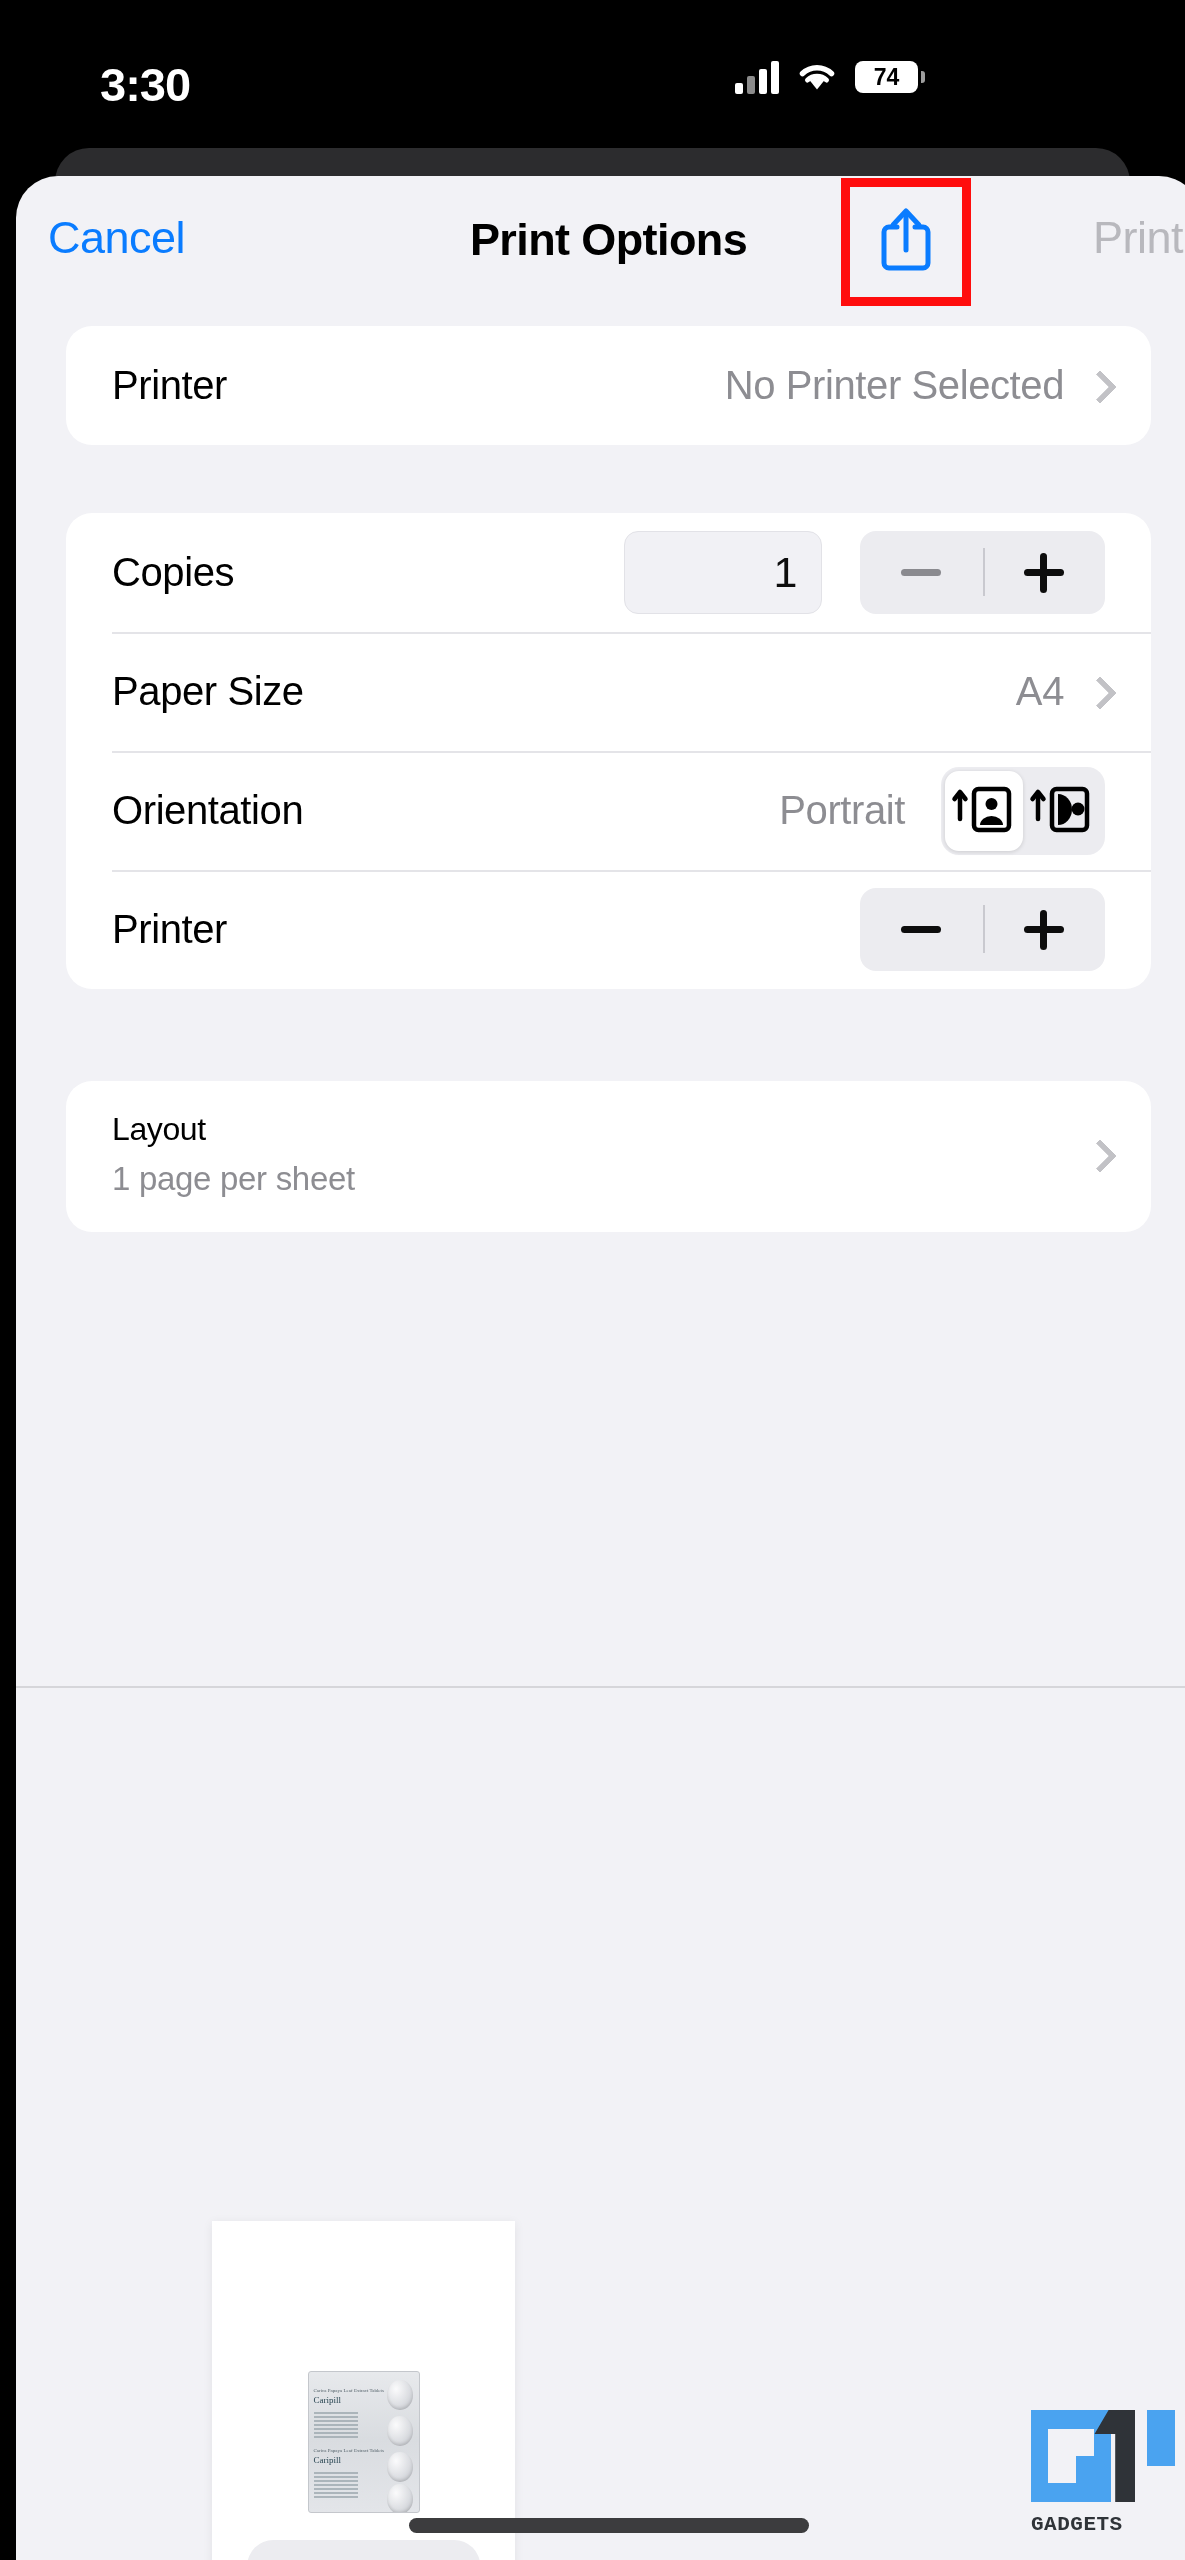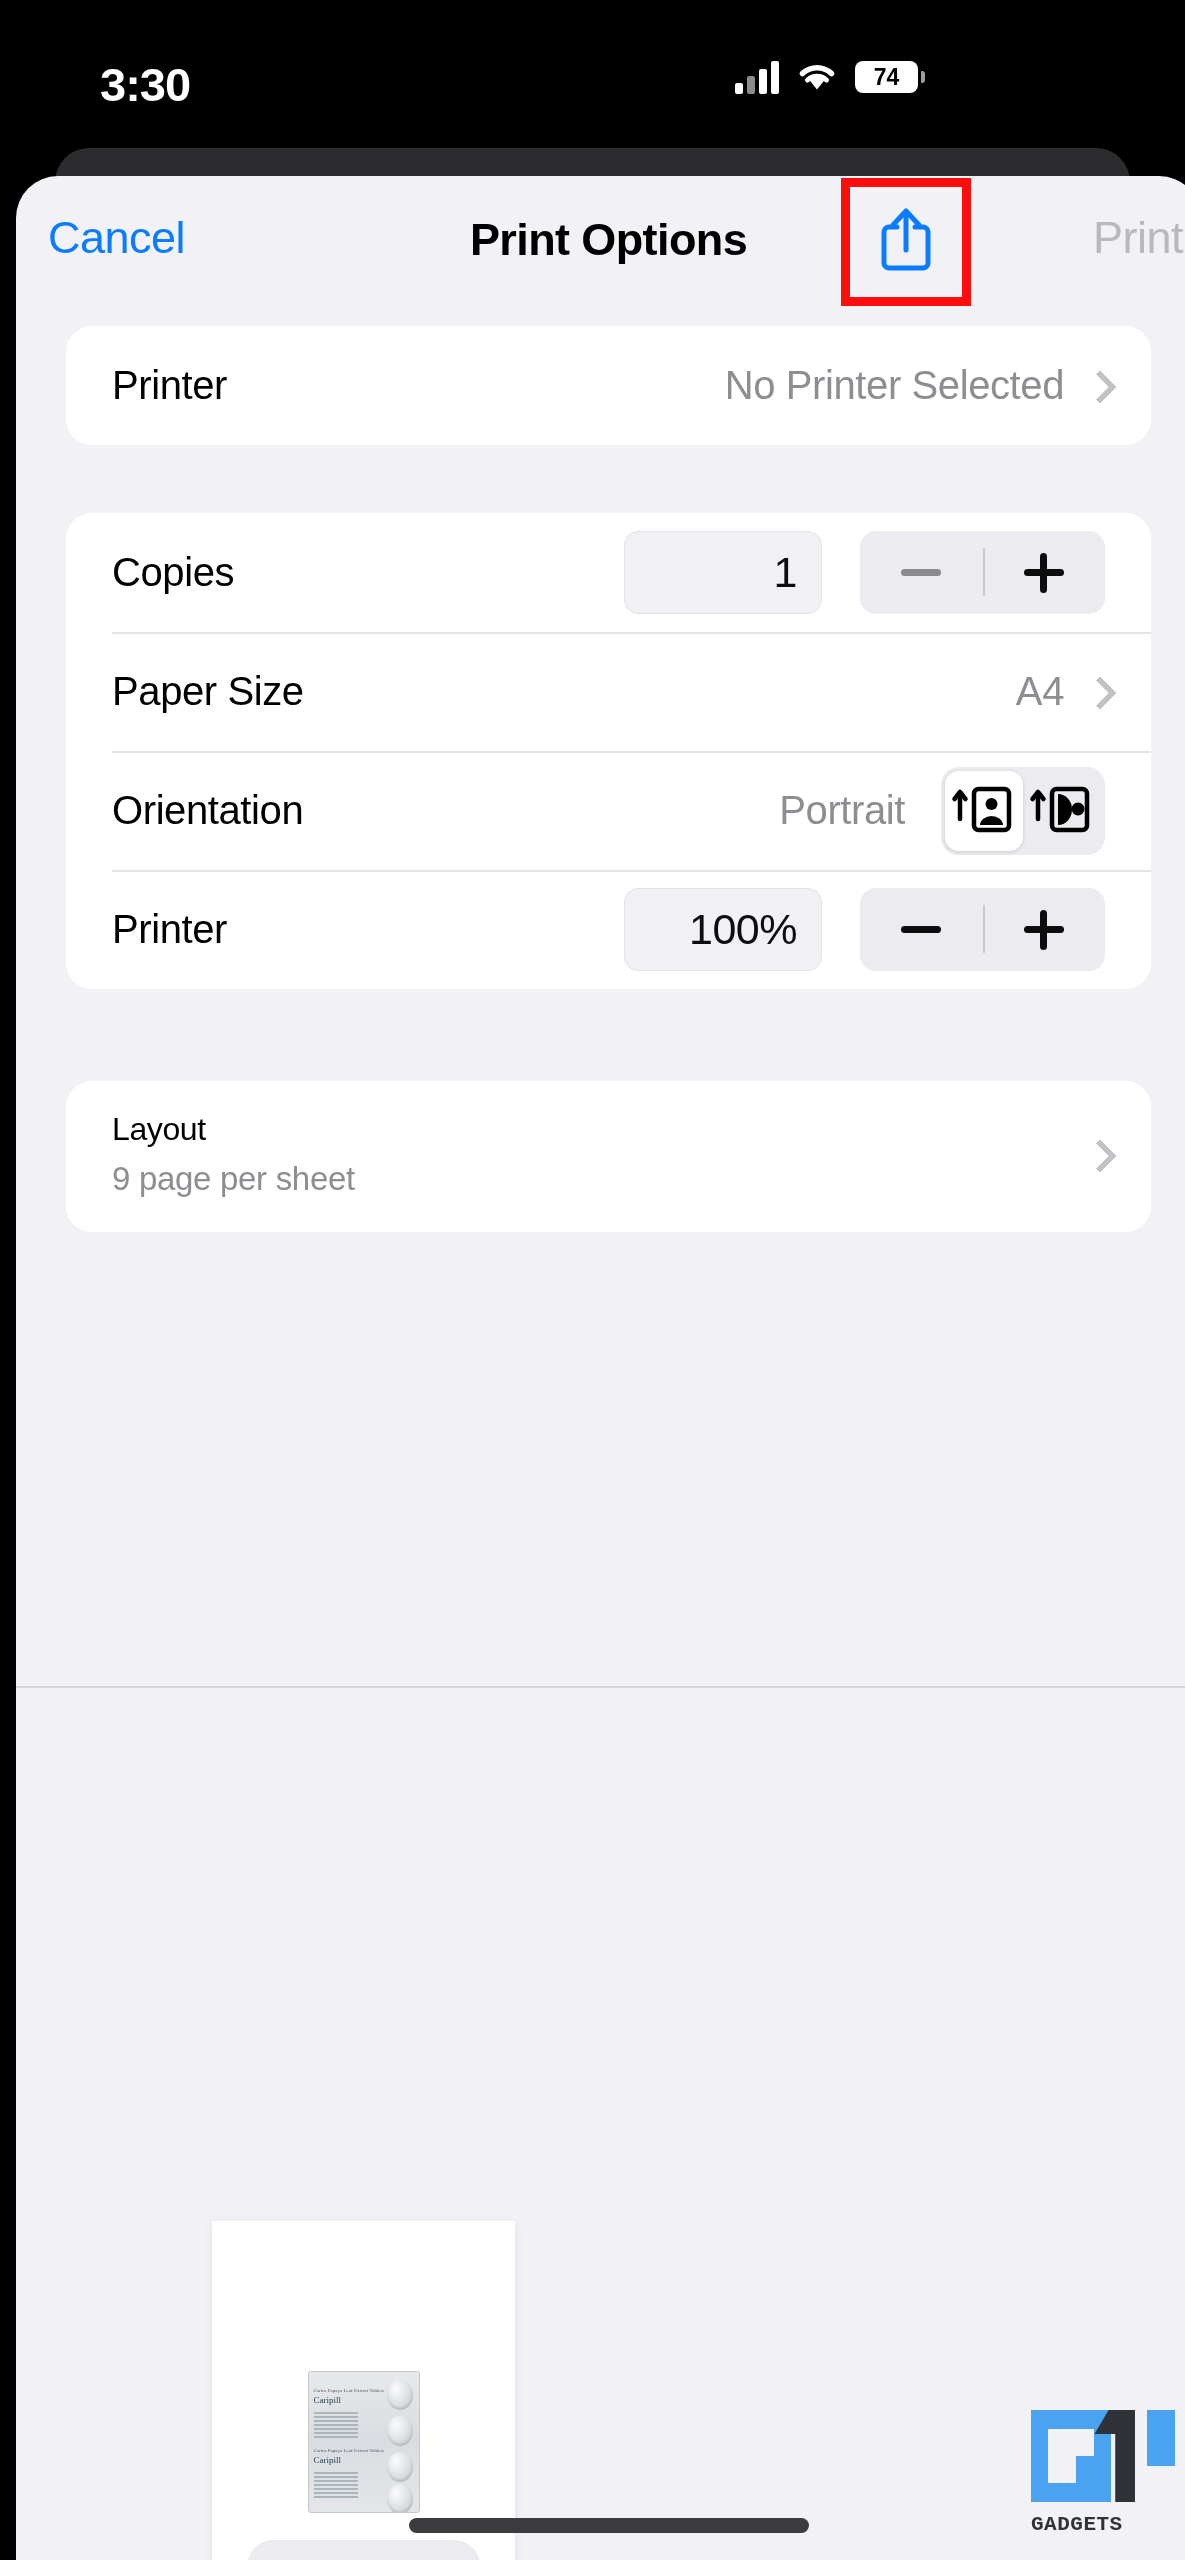--- a/index.html
+++ b/index.html
@@ -577,39 +577,38 @@
               </svg>
             </span>
           </span>
         </span>
       </span>
     </div>
 
     <div class="row">
       <span class="row-label">Printer</span>
       <span class="row-right">
-        <span class="value-box">100%</span>
         <span class="stepper">
           <span class="half">
             <span class="glyph-minus"></span>
           </span>
           <span class="divider"></span>
           <span class="half">
             <span class="glyph-plus"></span>
           </span>
         </span>
       </span>
     </div>
   </div>
 
   <div class="card card-layout">
     <div class="layout-row">
       <div>
         <div class="layout-title">Layout</div>
-        <div class="layout-sub">9 page per sheet</div>
+        <div class="layout-sub">1 page per sheet</div>
       </div>
       <span class="row-right">
         <span class="chevron"></span>
       </span>
     </div>
   </div>
 
   <div class="section-split"></div>
 
   <div class="preview-area">

